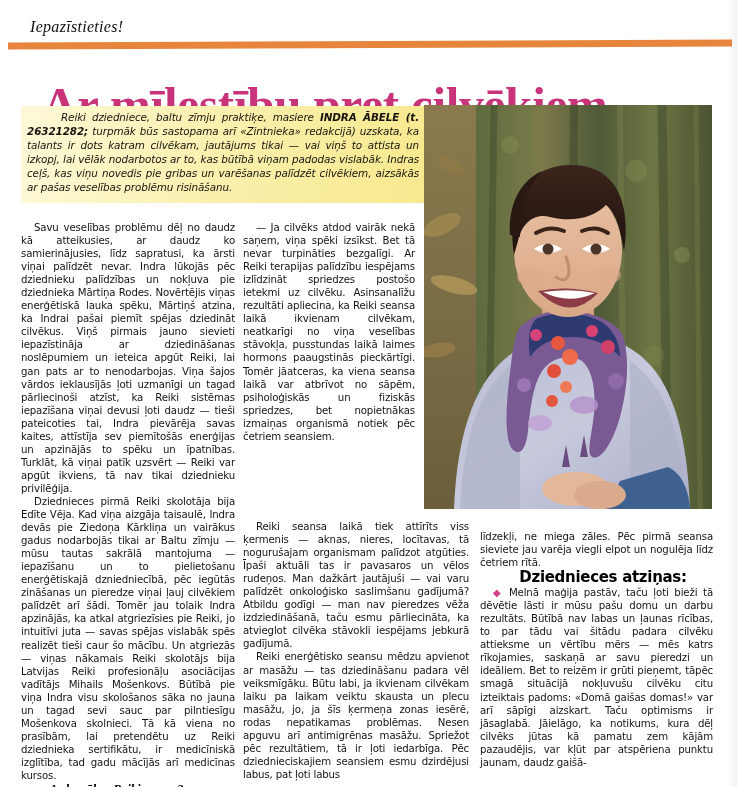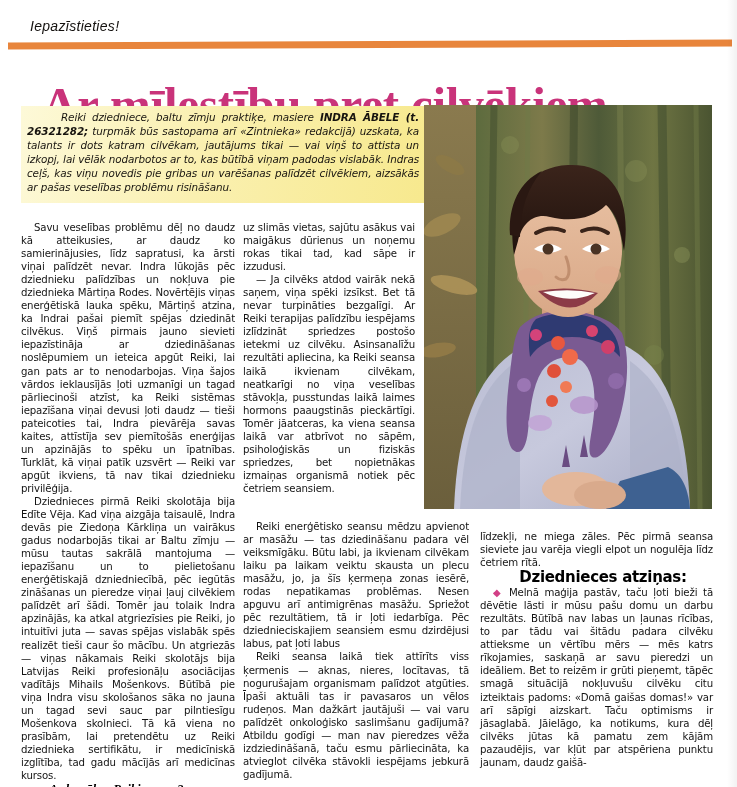--- a/index.html
+++ b/index.html
@@ -13,23 +13,23 @@
     position: relative;
     font-family: "Liberation Sans", sans-serif;
     color: #1a1a1a;
   }
 
   
   .kicker {
     position: absolute;
     left: 30px;
     top: 18px;
-    font-family: Liberation Sans, sans-serif;
+    font-family: Liberation Serif, serif;
     font-style: italic;
-    font-size: 14px;
+    font-size: 16px;
     color: #14110f;
     letter-spacing: 0.3px;
     white-space: nowrap;
   }
   .rule-orange {
     position: absolute;
     left: 8px;
     top: 41px;
     width: 724px;
     height: 7px;
@@ -269,27 +269,26 @@
 </div>
 
 <div class="col" id="col1">
   <p>Savu veselības problēmu dēļ no daudz kā atteikusies, ar daudz ko samierinājusies, līdz sapratusi, ka ārsti viņai palīdzēt nevar. Indra lūkojās pēc dziednieku palīdzības un nokļuva pie dziednieka Mārtiņa Rodes. Novērtējis viņas enerģētiskā lauka spēku, Mārtiņš atzina, ka Indrai pašai piemīt spējas dziedināt cilvēkus. Viņš pirmais jauno sievieti iepazīstināja ar dziedināšanas noslēpumiem un ieteica apgūt Reiki, lai gan pats ar to nenodarbojas. Viņa šajos vārdos ieklausījās ļoti uzmanīgi un tagad pārliecinoši atzīst, ka Reiki sistēmas iepazīšana viņai devusi ļoti daudz — tieši pateicoties tai, Indra pievārēja savas kaites, attīstīja sev piemītošās enerģijas un apzinājās to spēku un īpatnības. Turklāt, kā viņai patīk uzsvērt — Reiki var apgūt ikviens, tā nav tikai dziednieku privilēģija.</p>
   <p>Dziednieces pirmā Reiki skolotāja bija Edīte Vēja. Kad viņa aizgāja taisaulē, Indra devās pie Ziedoņa Kārkliņa un vairākus gadus nodarbojās tikai ar Baltu zīmju — mūsu tautas sakrālā mantojuma — iepazīšanu un to pielietošanu enerģētiskajā dzniedniecībā, pēc iegūtās zināšanas un pieredze viņai ļauj cilvēkiem palīdzēt arī šādi. Tomēr jau tolaik Indra apzinājās, ka atkal atgriezīsies pie Reiki, jo intuitīvi juta — savas spējas vislabāk spēs realizēt tieši caur šo mācību. Un atgriezās — viņas nākamais Reiki skolotājs bija Latvijas Reiki profesionāļu asociācijas vadītājs Mihails Mošenkovs. Būtībā pie viņa Indra visu skološanos sāka no jauna un tagad sevi sauc par pilntiesīgu Mošenkova skolnieci. Tā kā viena no prasībām, lai pretendētu uz Reiki dziednieka sertifikātu, ir medicīniskā izglītība, tad gadu mācījās arī medicīnas kursos.</p>
   <p class="subhead">— Ar ko sākas Reiki seanss?</p>
 
 </div>
 
 <div class="col" id="col2">
-  <p class="noindent">uz slimās vietas, sajūtu asākus vai maigākus dūrienus un noņemu rokas tikai tad, kad sāpe ir izzudusi.</p>
   <p>— Ja cilvēks atdod vairāk nekā saņem, viņa spēki izsīkst. Bet tā nevar turpināties bezgalīgi. Ar Reiki terapijas palīdzību iespējams izlīdzināt spriedzes postošo ietekmi uz cilvēku. Asinsanalīžu rezultāti apliecina, ka Reiki seansa laikā ikvienam cilvēkam, neatkarīgi no viņa veselības stāvokļa, pusstundas laikā laimes hormons paaugstinās pieckārtīgi. Tomēr jāatceras, ka viena seansa laikā var atbrīvot no sāpēm, psiholoģiskās un fiziskās spriedzes, bet nopietnākas izmaiņas organismā notiek pēc četriem seansiem.</p>
 </div>
 
 <div class="col" id="col2b">
+  <p>Reiki seansa laikā tiek attīrīts viss ķermenis — aknas, nieres, locītavas, tā nogurušajam organismam palīdzot atgūties. Īpaši aktuāli tas ir pavasaros un vēlos rudeņos. Man dažkārt jautājuši — vai varu palīdzēt onkoloģisko saslimšanu gadījumā? Atbildu godīgi — man nav pieredzes vēža izdziedināšanā, taču esmu pārliecināta, ka atvieglot cilvēka stāvokli iespējams jebkurā gadījumā.</p>
   <p>Reiki enerģētisko seansu mēdzu apvienot ar masāžu — tas dziedināšanu padara vēl veiksmīgāku. Būtu labi, ja ikvienam cilvēkam laiku pa laikam veiktu skausta un plecu masāžu, jo, ja šīs ķermeņa zonas iesērē, rodas nepatikamas problēmas. Nesen apguvu arī antimigrēnas masāžu. Spriežot pēc rezultātiem, tā ir ļoti iedarbīga. Pēc dziednieciskajiem seansiem esmu dzirdējusi labus, pat ļoti labus</p>
-  <p>Reiki seansa laikā tiek attīrīts viss ķermenis — aknas, nieres, locītavas, tā nogurušajam organismam palīdzot atgūties. Īpaši aktuāli tas ir pavasaros un vēlos rudeņos. Man dažkārt jautājuši — vai varu palīdzēt onkoloģisko saslimšanu gadījumā? Atbildu godīgi — man nav pieredzes vēža izdziedināšanā, taču esmu pārliecināta, ka atvieglot cilvēka stāvokli iespējams jebkurā gadījumā.</p>
 </div>
 
 <div class="col" id="col3">
   <p class="noindent">līdzekļi, ne miega zāles. Pēc pirmā seansa sieviete jau varēja viegli elpot un nogulēja līdz četriem rītā.</p>
   <p class="subhead-center">Dziednieces atziņas:</p>
   <p><span class="bullet">◆</span>&nbsp;<span>Melnā maģija pastāv, taču ļoti bieži tā dēvētie lāsti ir mūsu pašu domu un darbu rezultāts. Būtībā nav labas un ļaunas rīcības, to par tādu vai šitādu padara cilvēku attieksme un vērtību mērs — mēs katrs rīkojamies, saskaņā ar savu pieredzi un ideāliem. Bet to reizēm ir grūti pieņemt, tāpēc smagā situācijā nokļuvušu cilvēku citu izteiktais padoms: «Domā gaišas domas!» var arī sāpīgi aizskart. Taču optimisms ir jāsaglabā. Jāielāgo, ka notikums, kura dēļ cilvēks jūtas kā pamatu zem kājām pazaudējis, var kļūt par atspēriena punktu jaunam, daudz gaišā-</span></p>
 </div>
 
 <div class="edge-shadow"></div>
 

